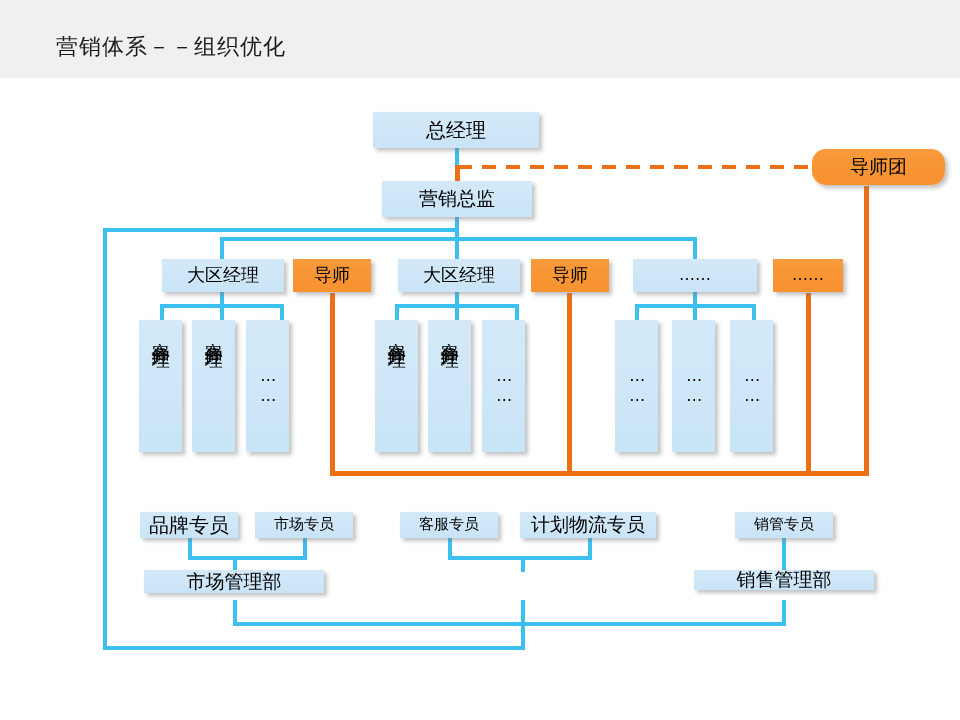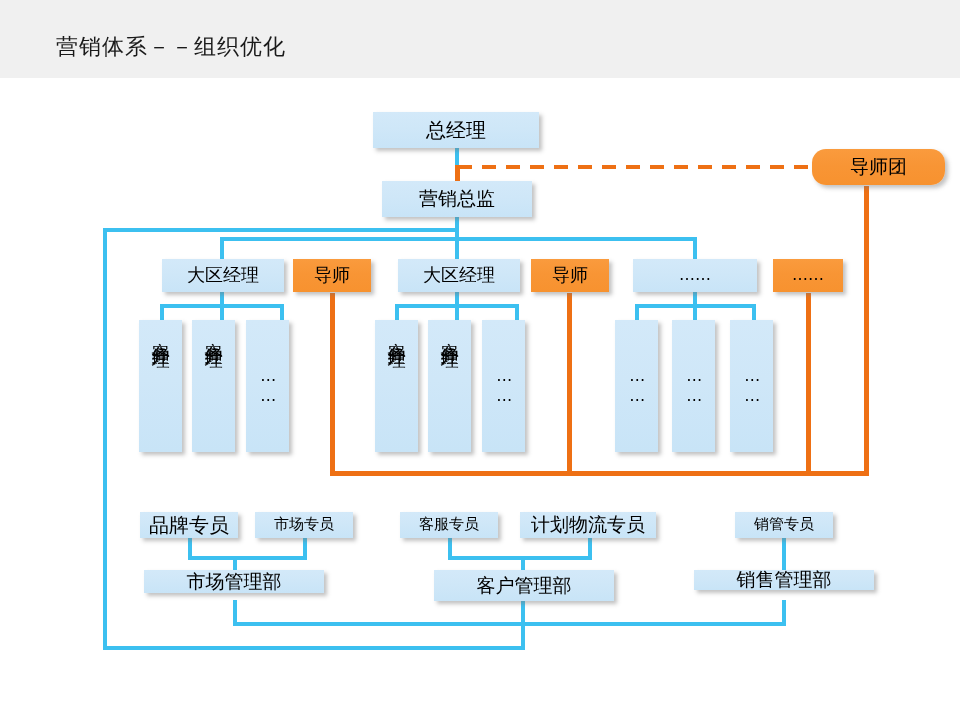--- a/index.html
+++ b/index.html
@@ -206,20 +206,17 @@
   <div class="node blue" style="left:520px;top:512px;width:136px;height:26px;font-size:19px;">
     <span>计划物流专员</span>
   </div>
   <div class="node blue" style="left:735px;top:512px;width:98px;height:26px;font-size:15px;justify-content:center;">
     <span>销管专员</span>
   </div>
 
   <div class="node blue" style="left:144px;top:570px;width:180px;height:23px;font-size:19px;">
     <span>市场管理部</span>
   </div>
-  <div class="node blue" style="left:434px;top:570px;width:180px;height:31px;font-size:19px;">
-    <span>客户管理部</span>
-  </div>
   <div class="node blue" style="left:694px;top:570px;width:180px;height:20px;font-size:19px;">
     <span>销售管理部</span>
   </div>
 
 </div>
 
 </body></html>

